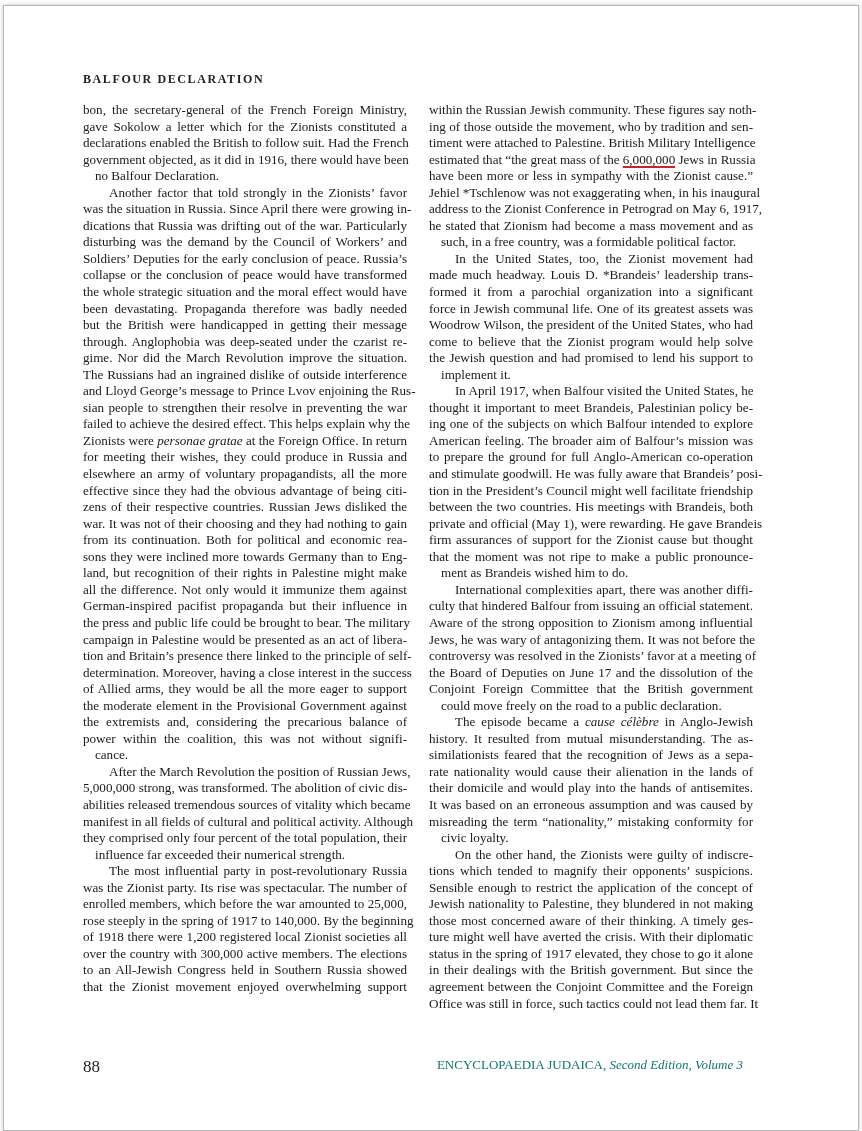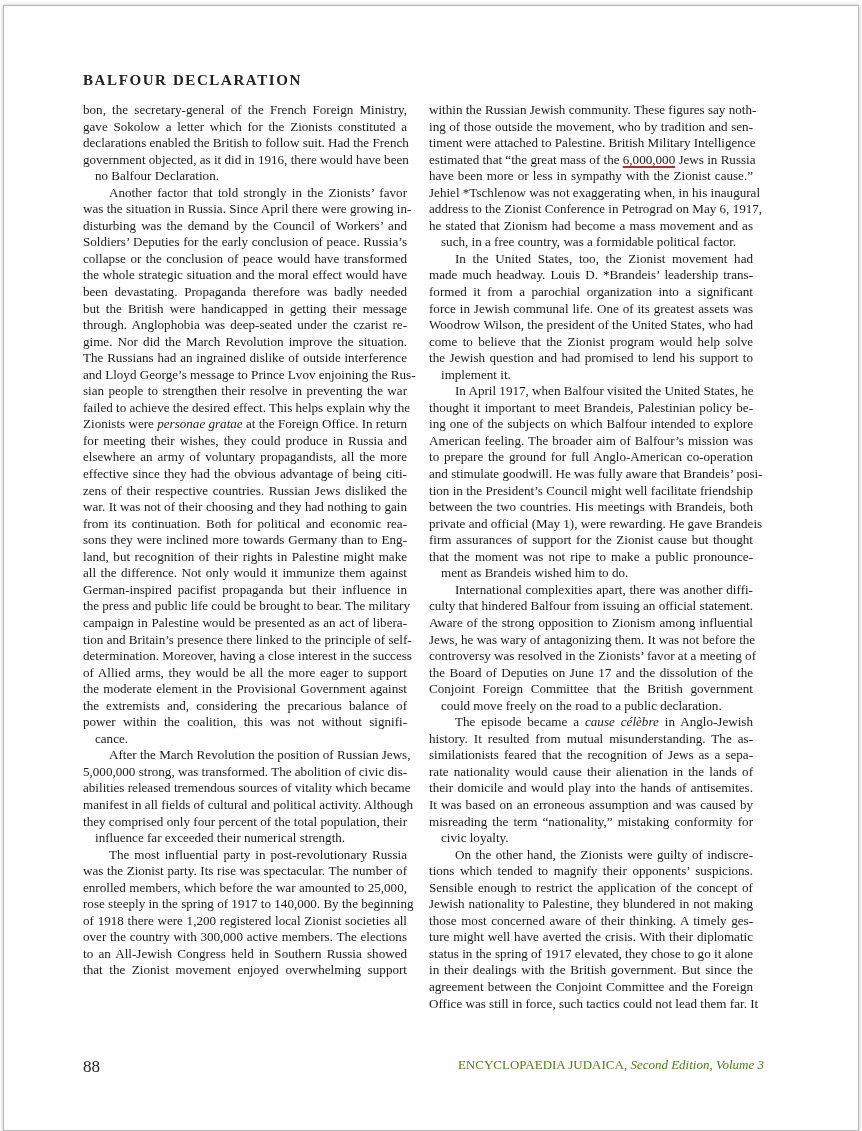--- a/index.html
+++ b/index.html
@@ -5,60 +5,61 @@
     html, body { margin: 0; padding: 0; background: #ffffff; }
     body { width: 862px; height: 1131px; position: relative; overflow: hidden; font-family: "Liberation Serif", "DejaVu Serif", serif; color: #1a1a1a; }
     .page-frame {
       position: absolute; left: 3px; top: 5px; width: 854px; height: 1124px;
       border: 1px solid #b8b8b8;
       box-shadow: 0 0 4px rgba(0,0,0,0.25);
       background: #ffffff;
     }
     .running-head {
       position: absolute; left: 83px; top: 72px;
-      font-size: 15px; letter-spacing: 1.6px; font-weight: bold;
+      font-size: 12px; letter-spacing: 1.6px; font-weight: bold;
       font-variant: small-caps; text-transform: uppercase; color: #222; text-align: center;
     }
     .column {
       position: absolute; top: 102px; width: 324px;
       font-size: 13.1px; line-height: 16.55px; text-align: justify;
       hyphens: manual;
     }
     .col-left { left: 83px; }
     .col-right { left: 429px; }
     .column .line { display: block; text-align: justify; text-align-last: justify; white-space: nowrap; overflow: visible; }
     .column .line.last { text-align-last: left; margin-left: 12px; }
     .column .line.indented { padding-left: 26px; }
     em { font-style: italic; }
     .underline-red { text-decoration: underline; text-decoration-color: #c0282d; text-decoration-thickness: 2px; text-underline-offset: 2px; }
     .footer-left {
       position: absolute; left: 83px; top: 1057px;
       font-size: 17px; color: #222;
     }
     .footer-right {
-      position: absolute; right: 98px; top: 1057px;
-      font-size: 13px; color: #4d7c0f; white-space: nowrap;
+      position: absolute; right: 119px; top: 1057px;
+      font-size: 13px; color: #0f766e; white-space: nowrap;
     }
   </style>
 </head>
 <body>
 
 <div class="page-frame">
 </div>
 
 <div class="running-head">BALFOUR DECLARATION</div>
 
 <div class="column col-left">
     <span class="line">bon, the secretary-general of the French Foreign Ministry,</span>
     <span class="line">gave Sokolow a letter which for the Zionists constituted a</span>
     <span class="line">declarations enabled the British to follow suit. Had the French</span>
     <span class="line">government objected, as it did in 1916, there would have been</span>
     <span class="line last">no Balfour Declaration.</span>
     <span class="line indented">Another factor that told strongly in the Zionists’ favor</span>
     <span class="line">was the situation in Russia. Since April there were growing in-</span>
+    <span class="line">dications that Russia was drifting out of the war. Particularly</span>
     <span class="line">disturbing was the demand by the Council of Workers’ and</span>
     <span class="line">Soldiers’ Deputies for the early conclusion of peace. Russia’s</span>
     <span class="line">collapse or the conclusion of peace would have transformed</span>
     <span class="line">the whole strategic situation and the moral effect would have</span>
     <span class="line">been devastating. Propaganda therefore was badly needed</span>
     <span class="line">but the British were handicapped in getting their message</span>
     <span class="line">through. Anglophobia was deep-seated under the czarist re-</span>
     <span class="line">gime. Nor did the March Revolution improve the situation.</span>
     <span class="line">The Russians had an ingrained dislike of outside interference</span>
     <span class="line">and Lloyd George’s message to Prince Lvov enjoining the Rus-</span>

